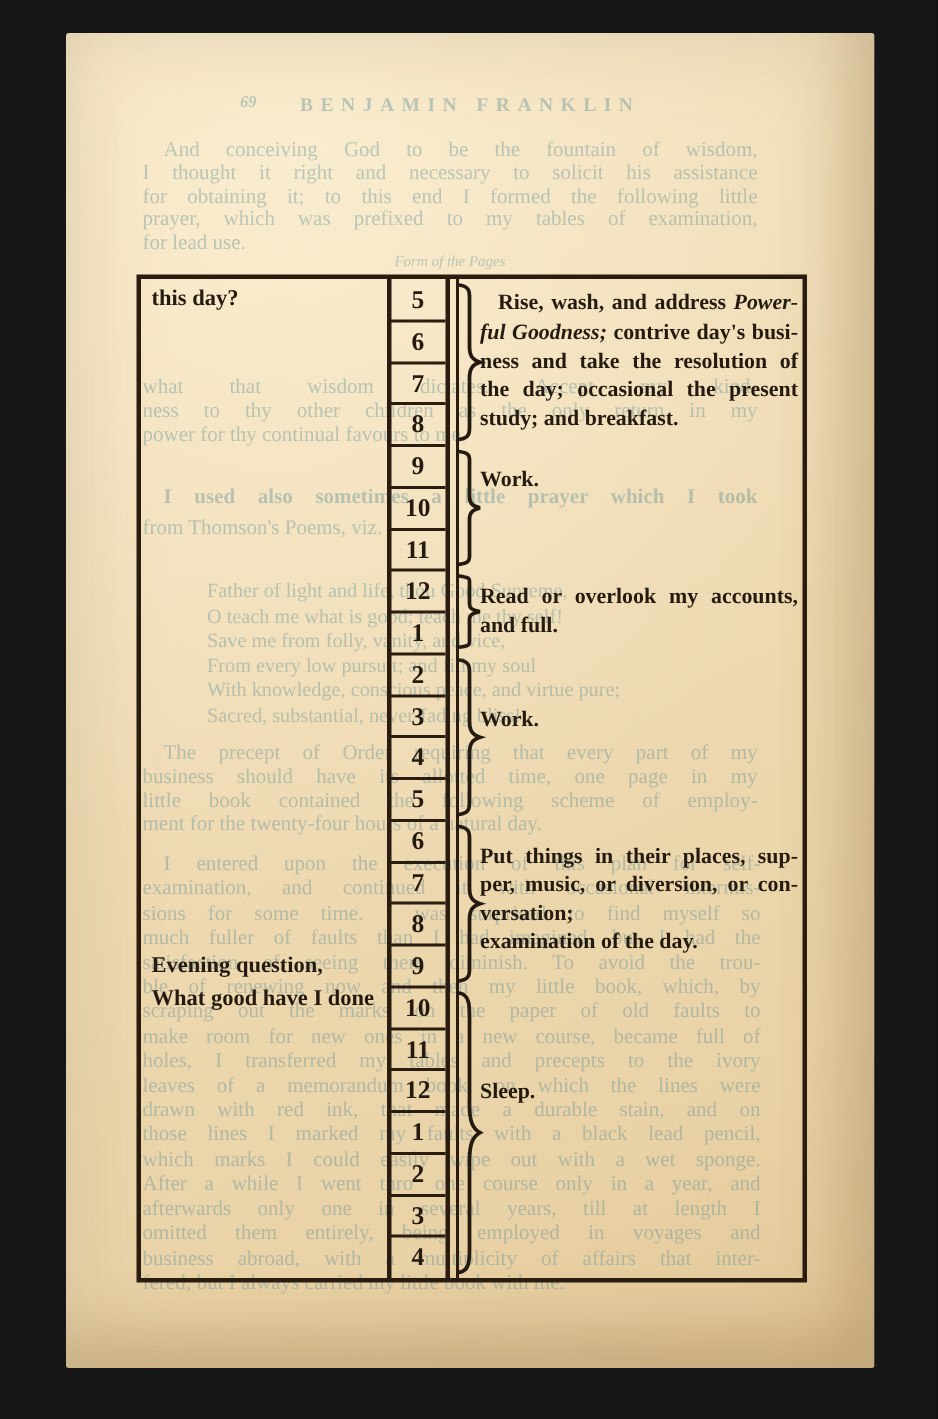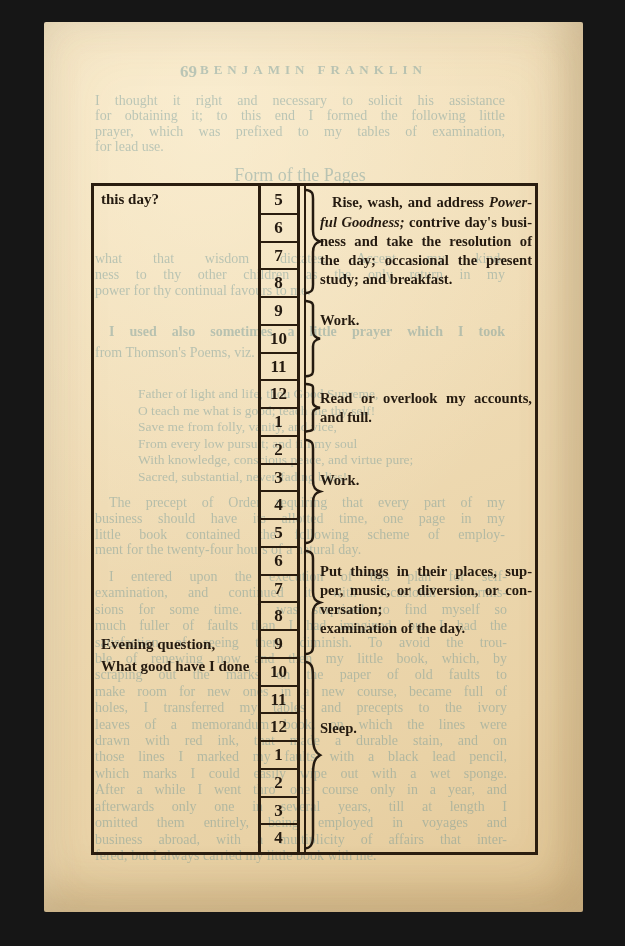--- a/index.html
+++ b/index.html
@@ -11,21 +11,21 @@
           linear-gradient(155deg,#f4e3c0 0%,#efdbb4 45%,#e9d2a6 80%,#e2c797 100%);
         box-shadow: inset -14px -18px 46px rgba(120,85,40,.28), inset 6px 6px 30px rgba(255,250,235,.25), inset 0 0 70px rgba(150,110,60,.14);
         border-radius:2px;}
   
   .bleed{position:absolute;inset:0;color:#5f8f96;opacity:.40;filter:blur(.35px);z-index:1;}
   .bleed .blk{position:absolute;}
   .bleed .ln{white-space:nowrap;}
   .bleed .fill{white-space:normal;text-align:justify;text-align-last:justify;}
   .bleed-header{position:absolute;left:0;right:0;top:40px;text-align:center;
         font-size:13px;letter-spacing:5px;font-weight:bold;}
-  .bleed-pageno{position:absolute;left:136px;top:40px;font-size:17px;font-weight:bold;}
+  .bleed-pageno{position:absolute;left:116px;top:40px;font-size:11px;font-weight:bold;font-style:italic;}
   
   .sched{position:absolute;left:47px;top:161px;width:441px;height:666px;
          border:3px solid #2a1d0f;z-index:2;}
   .vline{position:absolute;top:0;bottom:0;width:2.5px;background:#2a1d0f;}
   .hline{position:absolute;height:2.2px;background:#2a1d0f;}
   .hourcell{position:absolute;left:166px;width:37px;text-align:center;
             font-weight:bold;font-size:17px;color:#241a10;}
   .qblock{position:absolute;left:7px;width:156px;color:#241a10;
           font-weight:bold;font-size:15px;line-height:21.8px;}
   .act{position:absolute;left:226px;width:212px;display:flex;flex-direction:column;
@@ -39,26 +39,27 @@
 <body>
 
 <div class="stage">
   <div class="page">
 
     <div class="bleed">
       <div class="bleed-header">BENJAMIN FRANKLIN</div>
       <div class="bleed-pageno">69</div>
       <div id="bleed-blocks">
           <div class="blk" style="left: 51px; top: 71px; width: 410px; font-size: 14px; line-height: 15.4px;">
+            <div class="fill" style="text-indent: 14px;">And conceiving God to be the fountain of wisdom,</div>
             <div class="fill">I thought it right and necessary to solicit his assistance</div>
             <div class="fill">for obtaining it; to this end I formed the following little</div>
             <div class="fill">prayer, which was prefixed to my tables of examination,</div>
             <div class="ln">for lead use.</div>
           </div>
-          <div class="blk" style="left: 51px; top: 145px; width: 410px; font-size: 18px; line-height: 16px; text-align: center;">
+          <div class="blk" style="left: 51px; top: 145px; width: 410px; font-size: 10px; line-height: 16px; text-align: center; font-style: italic;">
             <div class="ln">Form of the Pages</div>
           </div>
           <div class="blk" style="left: 51px; top: 229px; width: 410px; font-size: 14px; line-height: 16px;">
             <div class="fill">what that wisdom dictates. Accept my kind-</div>
             <div class="fill">ness to thy other children as the only return in my</div>
             <div class="ln">power for thy continual favours to me.</div>
           </div>
           <div class="blk" style="left: 51px; top: 299px; width: 410px; font-size: 14px; line-height: 21px;">
             <div class="fill" style="text-indent: 14px; font-weight: bold;">I used also sometimes a little prayer which I took</div>
             <div class="ln">from Thomson's Poems, viz.</div>

